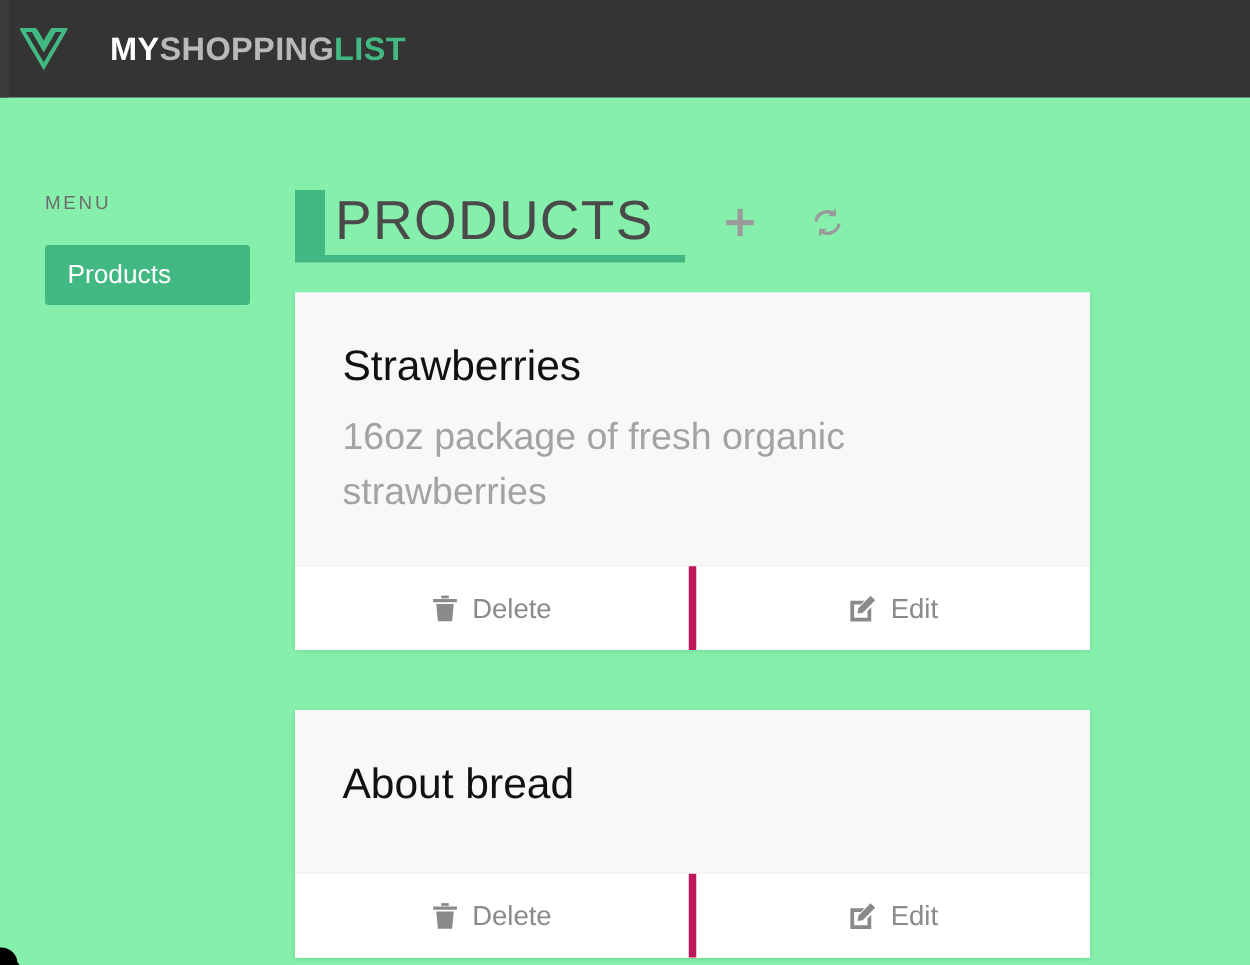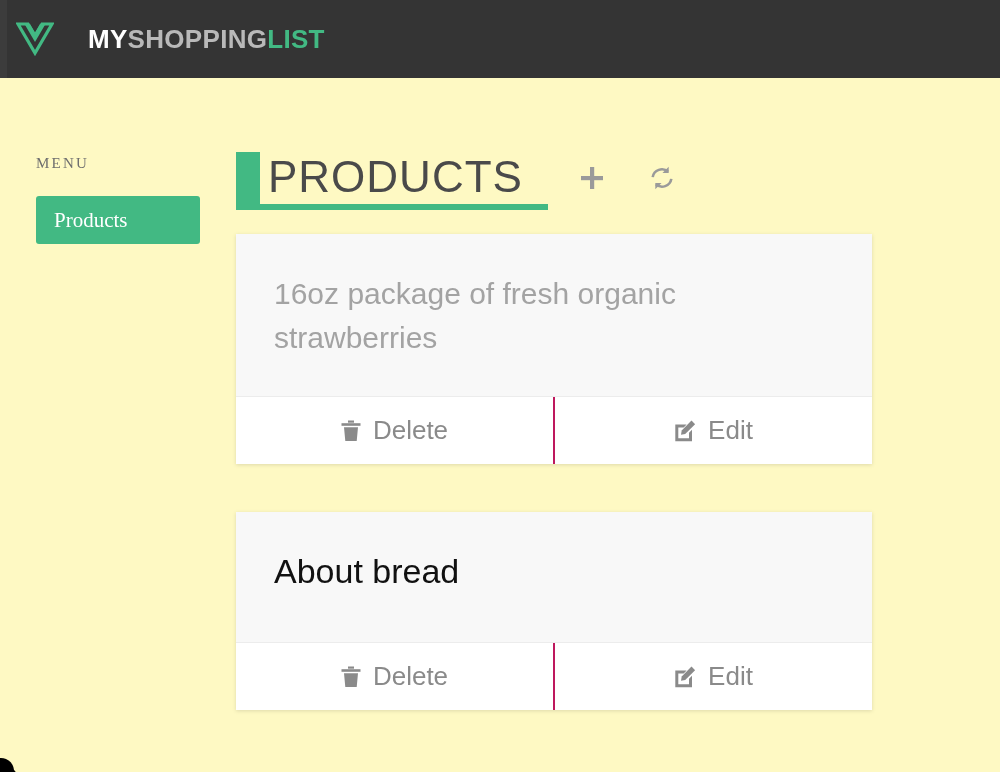--- a/index.html
+++ b/index.html
@@ -9,21 +9,21 @@
     height: 772px;
     overflow: hidden;
     background: #ffffff;
     font-family: "Liberation Sans", sans-serif;
   }
 
   #app {
     position: relative;
     width: 1000px;
     height: 772px;
-    background: #fef9c3;
+    background: #86efac;
     overflow: hidden;
   }
 
   
   .header {
     position: absolute;
     top: 0; left: 0;
     width: 1000px;
     height: 78px;
     background: #343434;
@@ -59,21 +59,20 @@
   .brand .b-shop { color: #b9b9b9; }
   .brand .b-list { color: #42b983; }
 
   
   .sidebar {
     position: absolute;
     left: 0;
     top: 78px;
     width: 236px;
     height: 550px;
-    font-family: Liberation Serif, serif;
   }
   .menu-label {
     position: absolute;
     left: 36px;
     top: 76px;
     font-size: 15px;
     color: #6e6e6e;
     letter-spacing: 2.2px;
     line-height: 18px;
   }
@@ -208,25 +207,25 @@
   }
   .card-action {
     flex: 1;
     display: flex;
     align-items: center;
     justify-content: center;
     gap: 12px;
     background: #ffffff;
     border: none;
     cursor: pointer;
-    font-size: 26px;
+    font-size: 22px;
     color: #8a8a8a;
     font-family: "Liberation Sans", sans-serif;
   }
-  .card-action + .card-action { border-left: 2px solid #be185d; }
+  .card-action + .card-action { border-left: 6px solid #be185d; }
   .action-icon {
     display: inline-flex;
     align-items: center;
     justify-content: center;
     color: #8a8a8a;
   }
 
   
   .corner-artifact {
     position: absolute;
@@ -295,20 +294,21 @@
             </svg>
           </span>
         </button>
       </div>
     </div>
 
     <div class="card-list">
 
       <div class="card">
         <div class="card-body">
+          <h2 class="card-title">Strawberries</h2>
           <p class="card-desc">16oz package of fresh organic strawberries</p>
         </div>
         <div class="card-actions">
           <button class="card-action">
             <span class="action-icon">
               <svg width="20" height="22" viewBox="0 0 20 22" aria-hidden="true">
                 <rect x="7" y="0.5" width="6" height="2.2" fill="#8a8a8a"></rect>
                 <rect x="0.5" y="3.2" width="19" height="2.6" fill="#8a8a8a"></rect>
                 <path d="M3 7.2 L17 7.2 L15.7 21 L4.3 21 Z" fill="#8a8a8a"></path>
               </svg>

